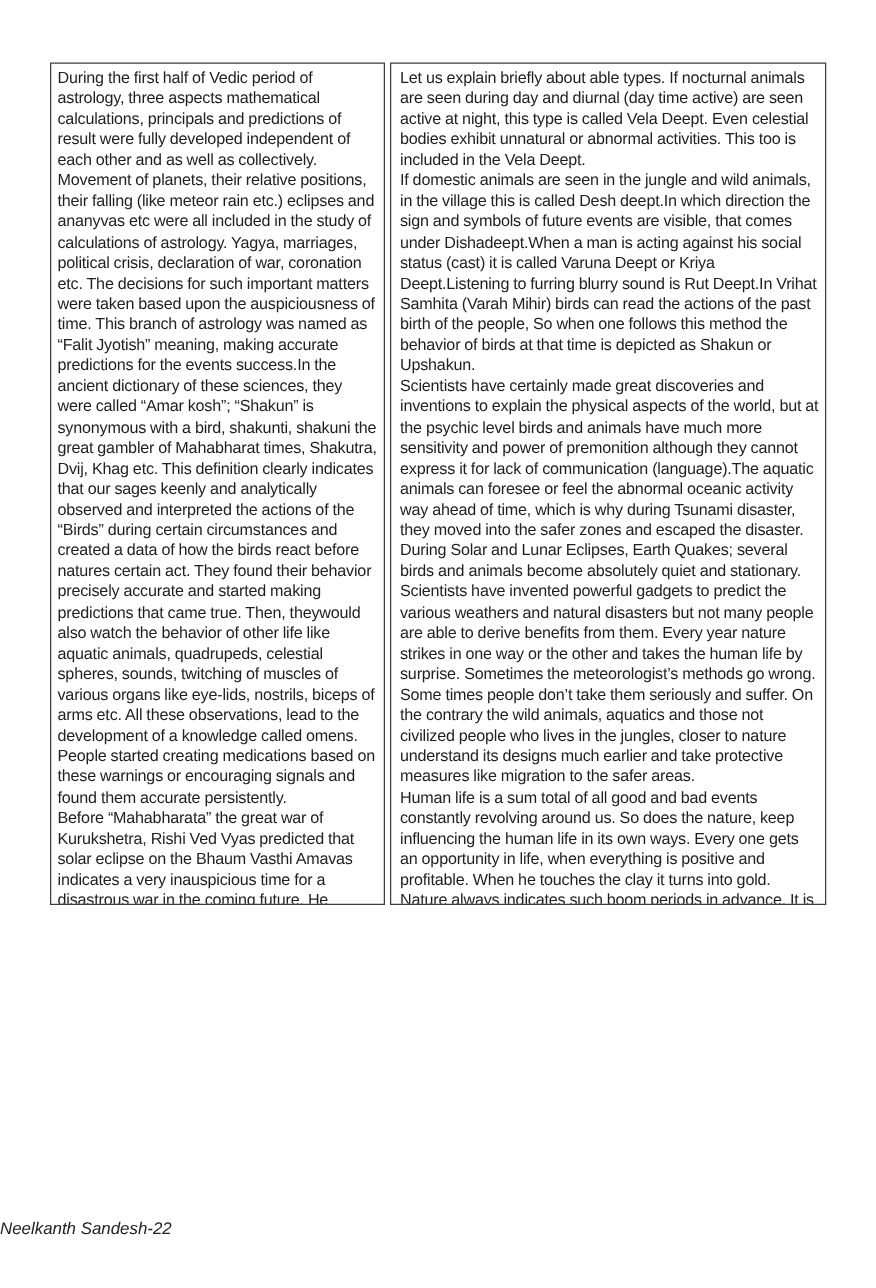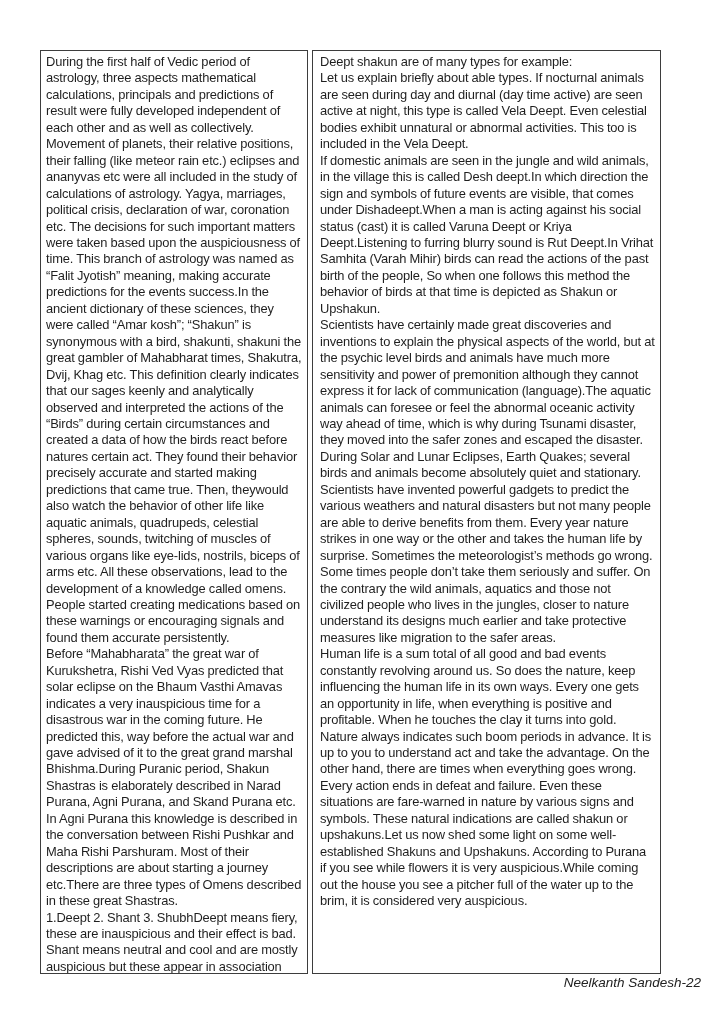--- a/index.html
+++ b/index.html
@@ -16,21 +16,21 @@
     overflow: hidden;
   }
   .page {
     position: absolute;
     inset: 0;
     background: #ffffff;
   }
   .col-box {
     position: absolute;
     top: 50px;
-    height: 924px;
+    height: 674px;
     box-sizing: border-box;
     border: 1.5px solid #3d3d3d;
     background: #ffffff;
     overflow: hidden;
   }
   .col-box.left {
     left: 40px;
     width: 268px;
     padding: 3px 4px 3px 5px;
   }
@@ -45,40 +45,39 @@
     line-height: 16.45px;
     letter-spacing: -0.15px;
     text-align: left;
     word-spacing: -0.2px;
   }
   .footer {
     position: absolute;
     top: 974px;
     left: 0;
     width: 701px;
-    text-align: right;
+    text-align: left;
     font-style: italic;
     font-size: 13.5px;
     line-height: 17px;
     color: #222222;
   }
 </style>
 </head>
 <body>
 
 <div class="page">
 
   <div class="col-box left">
     <p>During the first half of Vedic period of astrology, three aspects mathematical calculations, principals and predictions of result were fully developed independent of each other and as well as collectively. Movement of planets, their relative positions, their falling (like meteor rain etc.) eclipses and ananyvas etc were all included in the study of calculations of astrology. Yagya, marriages, political crisis, declaration of war, coronation etc. The decisions for such important matters were taken based upon the auspiciousness of time. This branch of astrology was named as “Falit Jyotish” meaning, making accurate predictions for the events success.In the ancient dictionary of these sciences, they were called “Amar kosh”; “Shakun” is synonymous with a bird, shakunti, shakuni the great gambler of Mahabharat times, Shakutra, Dvij, Khag etc. This definition clearly indicates that our sages keenly and analytically observed and interpreted the actions of the “Birds” during certain circumstances and created a data of how the birds react before natures certain act. They found their behavior precisely accurate and started making predictions that came true. Then, theywould also watch the behavior of other life like aquatic animals, quadrupeds, celestial spheres, sounds, twitching of muscles of various organs like eye-lids, nostrils, biceps of arms etc. All these observations, lead to the development of a knowledge called omens. People started creating medications based on these warnings or encouraging signals and found them accurate persistently.</p>
     <p>Before “Mahabharata” the great war of Kurukshetra, Rishi Ved Vyas predicted that solar eclipse on the Bhaum Vasthi Amavas indicates a very inauspicious time for a disastrous war in the coming future. He predicted this, way before the actual war and gave advised of it to the great grand marshal Bhishma.During Puranic period, Shakun Shastras is elaborately described in Narad Purana, Agni Purana, and Skand Purana etc. In Agni Purana this knowledge is described in the conversation between Rishi Pushkar and Maha Rishi Parshuram. Most of their descriptions are about starting a journey etc.There are three types of Omens described in these great Shastras.</p>
     <p>1.Deept 2. Shant 3. ShubhDeept means fiery, these are inauspicious and their effect is bad. Shant means neutral and cool and are mostly auspicious but these appear in association with deept then predominantly mixed effect is predicted.</p>
   </div>
 
   <div class="col-box right">
-    <p>Deept shakun are of many types for example:</p>
     <p>Let us explain briefly about able types. If nocturnal animals are seen during day and diurnal (day time active) are seen active at night, this type is called Vela Deept. Even celestial bodies exhibit unnatural or abnormal activities. This too is included in the Vela Deept.</p>
     <p>If domestic animals are seen in the jungle and wild animals, in the village this is called Desh deept.In which direction the sign and symbols of future events are visible, that comes under Dishadeept.When a man is acting against his social status (cast) it is called Varuna Deept or Kriya Deept.Listening to furring blurry sound is Rut Deept.In Vrihat Samhita (Varah Mihir) birds can read the actions of the past birth of the people, So when one follows this method the behavior of birds at that time is depicted as Shakun or Upshakun.</p>
     <p>Scientists have certainly made great discoveries and inventions to explain the physical aspects of the world, but at the psychic level birds and animals have much more sensitivity and power of premonition although they cannot express it for lack of communication (language).The aquatic animals can foresee or feel the abnormal oceanic activity way ahead of time, which is why during Tsunami disaster, they moved into the safer zones and escaped the disaster. During Solar and Lunar Eclipses, Earth Quakes; several birds and animals become absolutely quiet and stationary. Scientists have invented powerful gadgets to predict the various weathers and natural disasters but not many people are able to derive benefits from them. Every year nature strikes in one way or the other and takes the human life by surprise. Sometimes the meteorologist’s methods go wrong. Some times people don’t take them seriously and suffer. On the contrary the wild animals, aquatics and those not civilized people who lives in the jungles, closer to nature understand its designs much earlier and take protective measures like migration to the safer areas.</p>
     <p>Human life is a sum total of all good and bad events constantly revolving around us. So does the nature, keep influencing the human life in its own ways. Every one gets an opportunity in life, when everything is positive and profitable. When he touches the clay it turns into gold. Nature always indicates such boom periods in advance. It is up to you to understand act and take the advantage. On the other hand, there are times when everything goes wrong. Every action ends in defeat and failure. Even these situations are fare-warned in nature by various signs and symbols. These natural indications are called shakun or upshakuns.Let us now shed some light on some well-established Shakuns and Upshakuns. According to Purana if you see while flowers it is very auspicious.While coming out the house you see a pitcher full of the water up to the brim, it is considered very auspicious.</p>
   </div>
 
   <div class="footer">Neelkanth Sandesh-22</div>
 
 </div>
 

